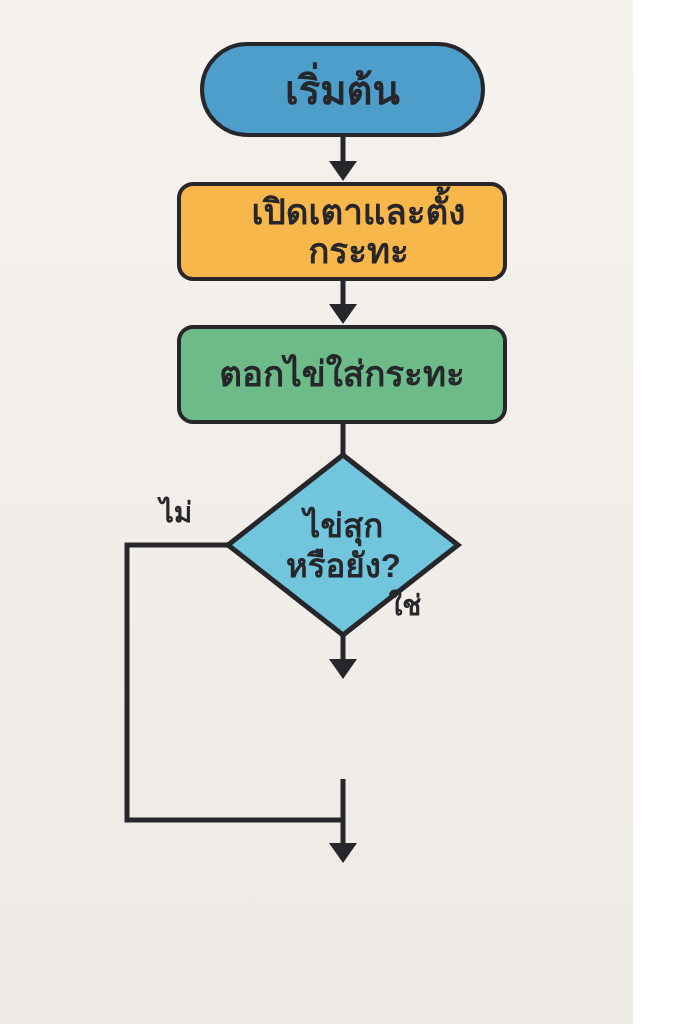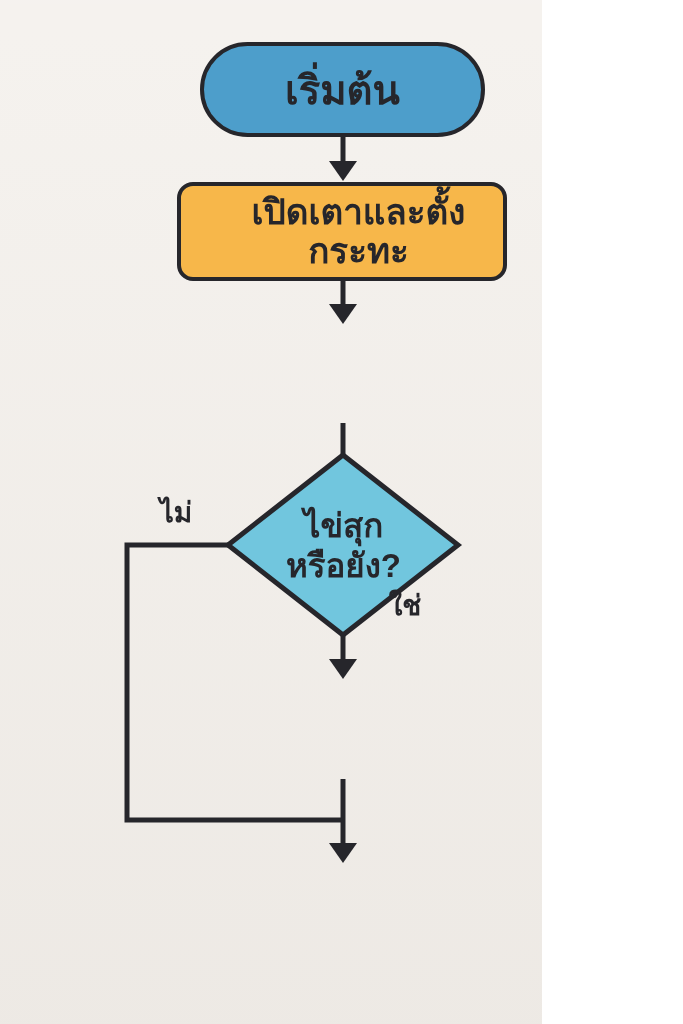--- a/index.html
+++ b/index.html
@@ -1,21 +1,21 @@
 <!DOCTYPE html>
 <html><head>
 <meta charset="utf-8">
 <style>
   html, body {
     margin: 0;
     padding: 0;
   }
   .canvas {
     position: relative;
-    width: 542px;
+    width: 633px;
     height: 1024px;
     overflow: hidden;
     font-family: "Liberation Sans", "DejaVu Sans", sans-serif;
     font-weight: 700;
     background-image: linear-gradient(180deg, rgba(255,255,255,0.25), rgba(0,0,0,0.02));
   }
   .wires {
     position: absolute;
     left: 0;
     top: 0;
@@ -107,20 +107,23 @@
   </svg>
 
   <div class="node terminator" style="top: 42px; background-color: rgb(77, 158, 203);">
     <span>เริ่มต้น</span>
   </div>
 
   <div class="node process" style="top: 182px; background-color: rgb(247, 183, 74); padding-left: 33px;">
     <span>เปิดเตาและตั้งกระทะ</span>
   </div>
 
+  <div class="node process" style="top: 325px; background-color: rgb(108, 187, 137);">
+    <span>ตอกไข่ใส่กระทะ</span>
+  </div>
 
   <div class="decision-label">ไข่สุก
 หรือยัง?</div>
 
   <div class="edge-label no">ไม่</div>
 
   <div class="edge-label yes">ใช่</div>
 
 
 

